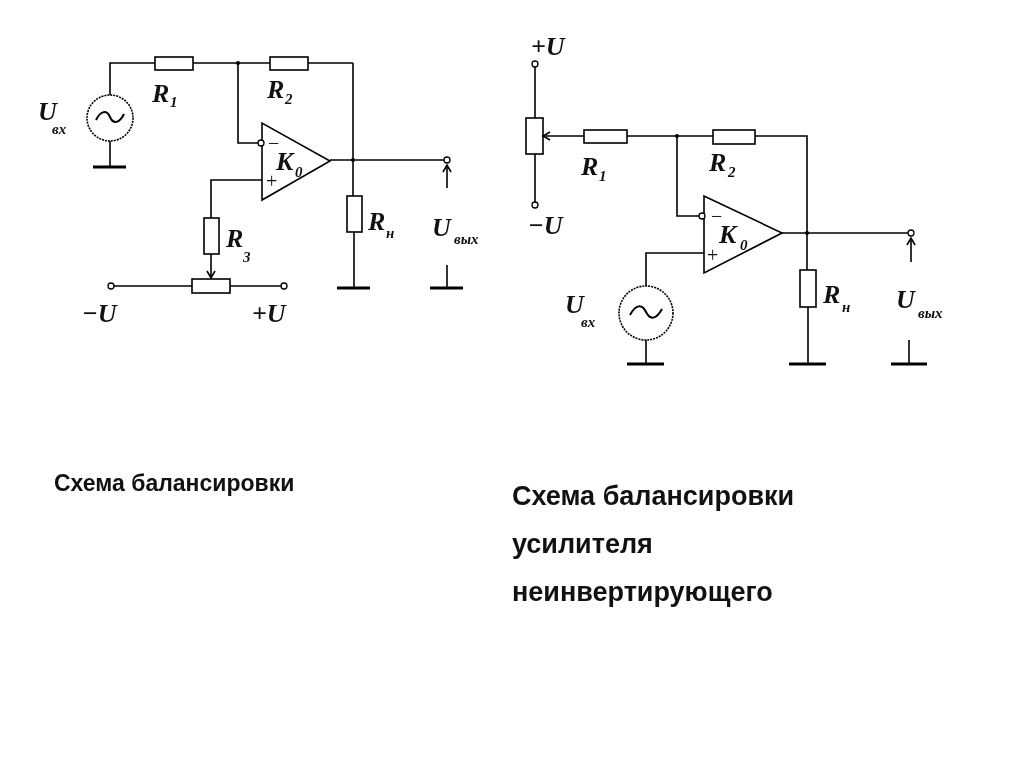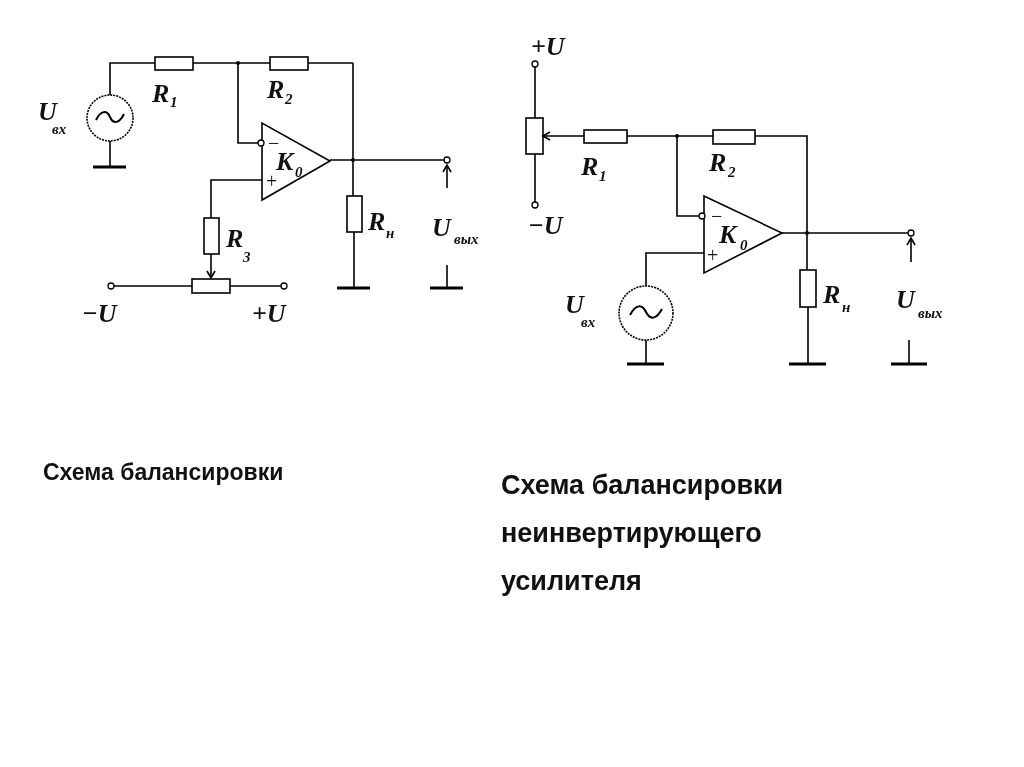--- a/index.html
+++ b/index.html
@@ -8,21 +8,21 @@
   .wire { stroke:#000; stroke-width:1.6; fill:none; }
   .res { stroke:#000; stroke-width:1.6; fill:#fff; }
   .gnd { stroke:#000; stroke-width:3.2; fill:none; }
   .term { stroke:#000; stroke-width:1.3; fill:#fff; }
   .dot { fill:#000; }
   .src { stroke:#000; stroke-width:1.6; fill:#fff; stroke-dasharray:2 1; }
   .lbl { font-family:"Liberation Serif", serif; font-style:italic; font-weight:bold; fill:#111; }
   .lbl-main { font-size:26px; }
   .lbl-sub { font-size:15px; }
   .sign { font-family:"Liberation Serif", serif; fill:#111; font-size:20px; }
-  .caption { position:absolute; font-family:"Liberation Sans", sans-serif; font-weight:bold; color:#111; margin:1px; }
+  .caption { position:absolute; font-family:"Liberation Sans", sans-serif; font-weight:bold; color:#111; margin:12px; }
   #caption-left { left:42px; top:450px; font-size:23px; line-height:42px; width:440px; }
   #caption-right { left:500px; top:460px; font-size:27px; line-height:48px; width:420px; }
 </style>
 </head>
 <body>
 
 <svg id="canvas" viewBox="0 0 1024 767">
 
   <g>
 
@@ -141,15 +141,15 @@
     <text class="lbl lbl-main" x="896" y="308">U</text>
     <text class="lbl lbl-sub" x="918" y="318">вых</text>
   </g>
 </svg>
 
 <div class="caption" id="caption-left">
   <div>Схема балансировки</div>
 </div>
 <div class="caption" id="caption-right">
   <div>Схема балансировки</div>
+  <div>усилителя</div>
   <div>неинвертирующего</div>
-  <div>усилителя</div>
 </div>
 
 </body></html>

